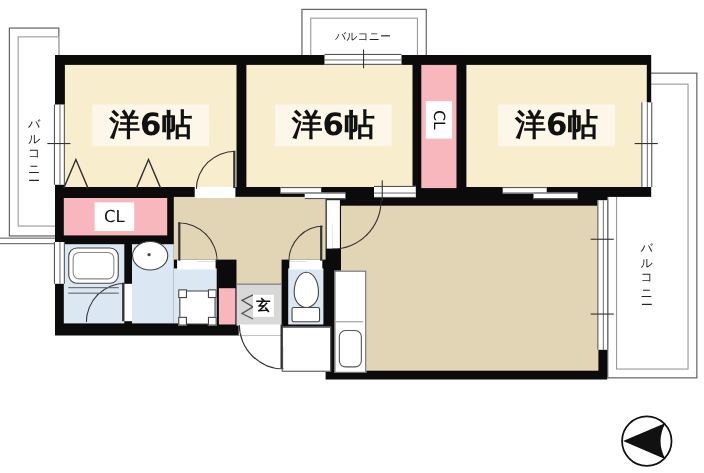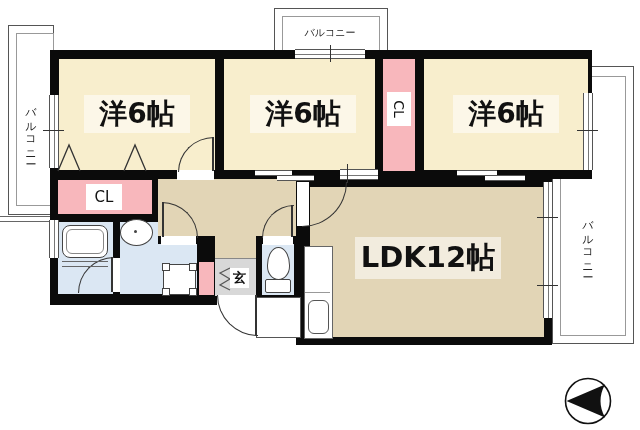--- a/index.html
+++ b/index.html
@@ -156,21 +156,20 @@
   </svg>
 
   <svg class="abs" style="left:216px;top:266px;" width="16" height="26" viewBox="0 0 16 26">
     <polyline points="14,2 4,7 14,13" fill="none" stroke="#555" stroke-width="1.2"></polyline>
     <polyline points="14,13 4,19 14,24" fill="none" stroke="#555" stroke-width="1.2"></polyline>
   </svg>
 
   <div class="abs roomlabel" style="left:84px;top:95px;width:106px;height:38px;font-size:28px;">洋6帖</div>
   <div class="abs roomlabel" style="left:250px;top:95px;width:106px;height:38px;font-size:28px;">洋6帖</div>
   <div class="abs roomlabel" style="left:453px;top:95px;width:106px;height:38px;font-size:28px;">洋6帖</div>
-  <div class="abs roomlabel" style="left:355px;top:237px;width:146px;height:42px;font-size:29px;">LDK12帖</div>
 
   <div class="abs roomlabel" style="left:86px;top:184px;width:36px;height:26px;font-size:15px;background:#fff;font-weight:normal;">CL</div>
 
   <div class="abs" style="left:387px;top:92px;width:24px;height:34px;background:#fff;display:flex;align-items:center;justify-content:center;">
     <span style="display:block;transform:rotate(90deg);font-size:14px;color:#111;">CL</span>
   </div>
 
   <div class="abs roomlabel" style="left:230px;top:268px;width:19px;height:20px;font-size:13px;background:#fff;">玄</div>
 
   <svg class="abs" style="left:563px;top:376px;" width="50" height="50" viewBox="0 0 50 50">

